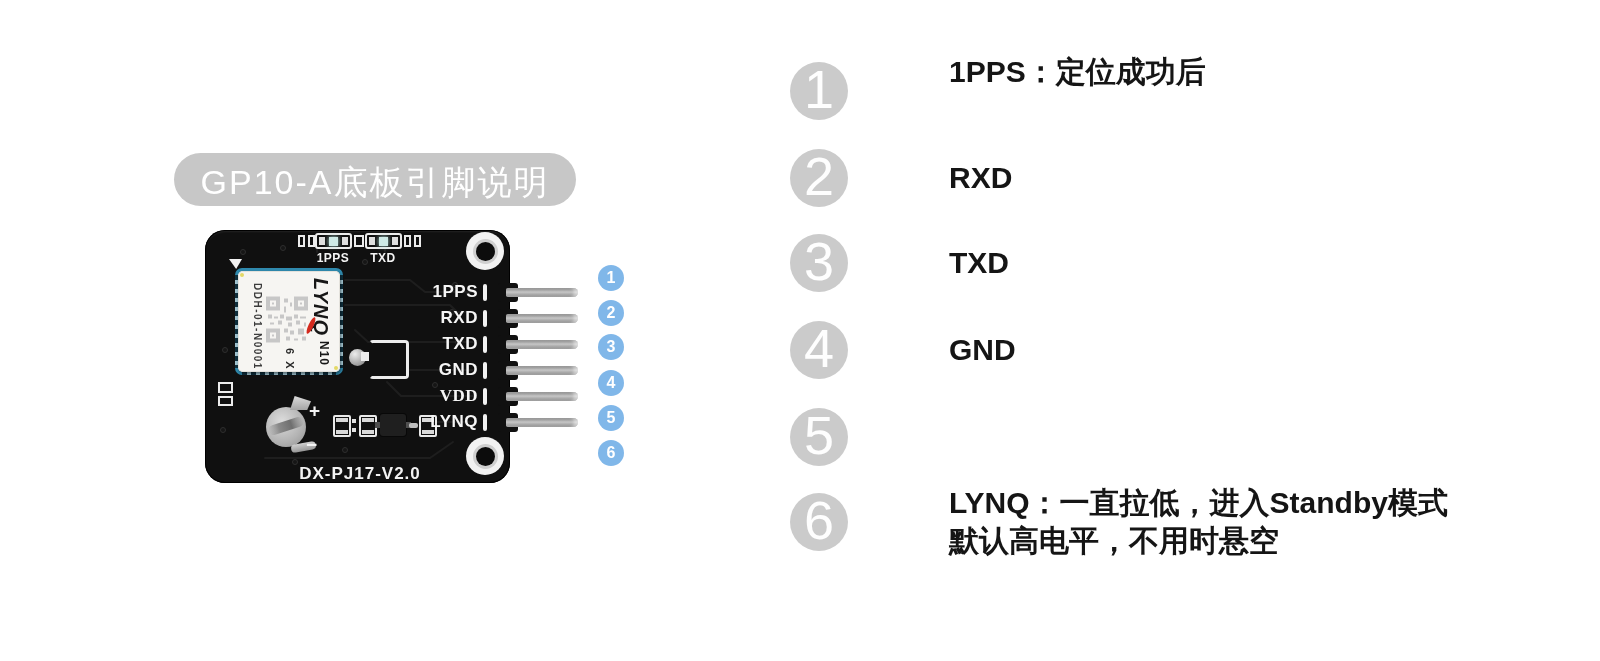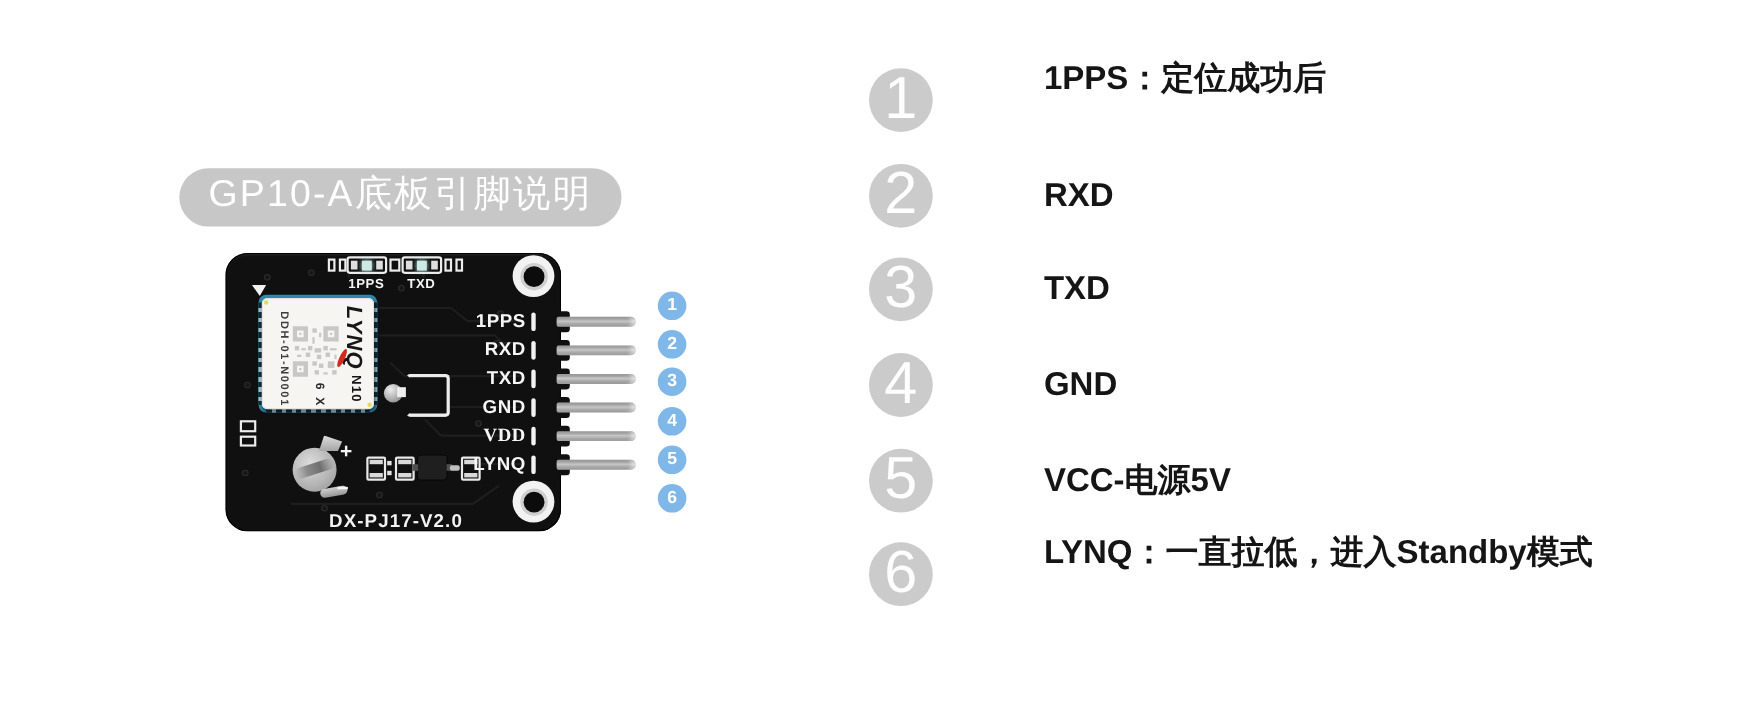--- a/index.html
+++ b/index.html
@@ -1,21 +1,21 @@
 <!DOCTYPE html>
 <html style="--background: #ffffff; --pill_gray: #c7c7c7; --legend_circle_gray: #cbcbcb; --accent_blue: #80b7e9; --board_black: #101010; --text_black: #151515; --module_pcb_blue: #2f89ad; --brand_red: #d42a1e;"><head>
 <meta charset="utf-8">
 <style>
   html,body{margin:0;padding:0;background:#fff;}
   .canvas{position:relative;width:1600px;height:661px;background:var(--background,#ffffff);
           font-family:"Liberation Sans","DejaVu Sans",sans-serif;overflow:hidden;}
 
   
-  .pill{position:absolute;left:163px;top:153px;width:402px;height:53px;border-radius:27px;
-        background:var(--pill_gray,#c7c7c7);display:flex;align-items:flex-start;justify-content:center;}
+  .pill{position:absolute;left:174px;top:153px;width:402px;height:53px;border-radius:27px;
+        background:var(--pill_gray,#c7c7c7);display:flex;align-items:flex-end;justify-content:center;}
   .pill span{color:#fff;font-size:34px;letter-spacing:2px;font-weight:400;white-space:nowrap;}
 
   
   .board{position:absolute;left:205px;top:230px;width:305px;height:253px;border-radius:20px;
          background:var(--board_black,#101010);
          box-shadow:inset 0 0 0 1px #000, inset 0 2px 2px rgba(255,255,255,.08);}
   .traces{position:absolute;left:0;top:0;}
 
   
   .hole{position:absolute;width:38px;height:38px;border-radius:50%;background:#f2f2f2;
@@ -323,27 +323,25 @@
       </div>
     <div class="ltext" style="top:10px;">
       <div class="lline">GND</div>
     </div>
   </div>
 
   <div class="legend-item" style="top:408px;">
     <div class="lnum">
         <span>5</span>
       </div>
-    <div class="ltext" style="top:10px;">
-      <div class="lline">VCC-电源5V</div>
-    </div>
   </div>
 
   <div class="legend-item" style="top:493px;">
     <div class="lnum">
         <span>6</span>
       </div>
     <div class="ltext" style="top:-9px;">
       <div class="lline">LYNQ：一直拉低，进入Standby模式</div>
+      <div class="lline">默认高电平，不用时悬空</div>
     </div>
   </div>
 
 </div>
 
 </body></html>

